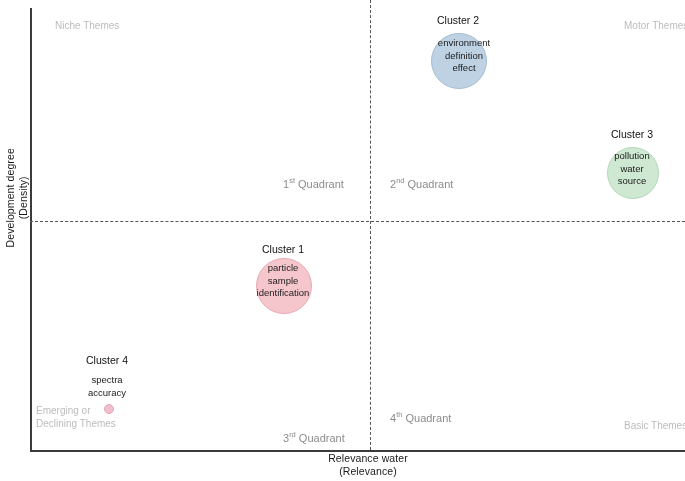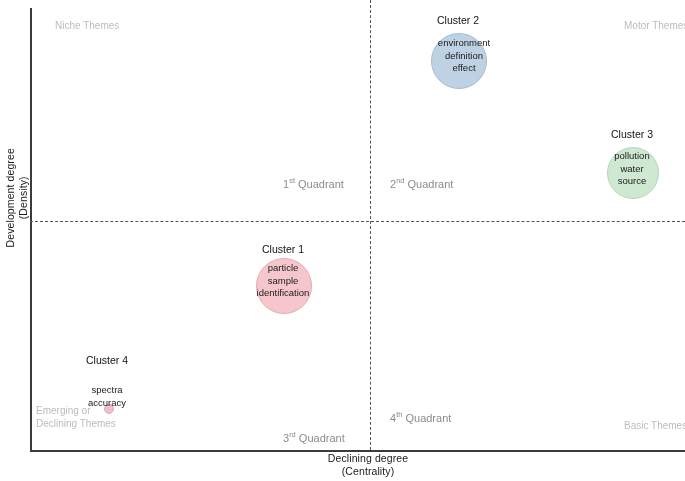--- a/index.html
+++ b/index.html
@@ -166,40 +166,40 @@
   .c3-terms { left: 572px; top: 150px; }
 
   
   .c4-bubble {
     left: 104px; top: 404px;
     width: 8px; height: 8px;
     background: #f0bfcb;
     border: 1px solid #e3a9b8;
   }
   .c4-title { left: 47px; top: 354px; width: 120px; }
-  .c4-terms { left: 47px; top: 374px; margin-top: 10px; }
+  .c4-terms { left: 47px; top: 374px; }
 </style>
 </head>
 <body>
 
 <div id="strategic-diagram">
 
   <div class="axis-line-y"></div>
   <div class="axis-line-x"></div>
 
   <div class="divider-h"></div>
   <div class="divider-v"></div>
 
   <div class="axis-title-y">
     <span>Development degree</span><br>
     <span>(Density)</span>
   </div>
   <div class="axis-title-x">
-    <span>Declining degree</span><br>
-    <span>(Centrality)</span>
+    <span>Relevance water</span><br>
+    <span>(Relevance)</span>
   </div>
 
   <div class="theme-label theme-niche">Niche Themes</div>
   <div class="theme-label theme-motor">Motor Themes</div>
   <div class="theme-label theme-emerging">
     <span>Emerging or</span><br>
     <span>Declining Themes</span>
   </div>
   <div class="theme-label theme-basic">Basic Themes</div>
 

